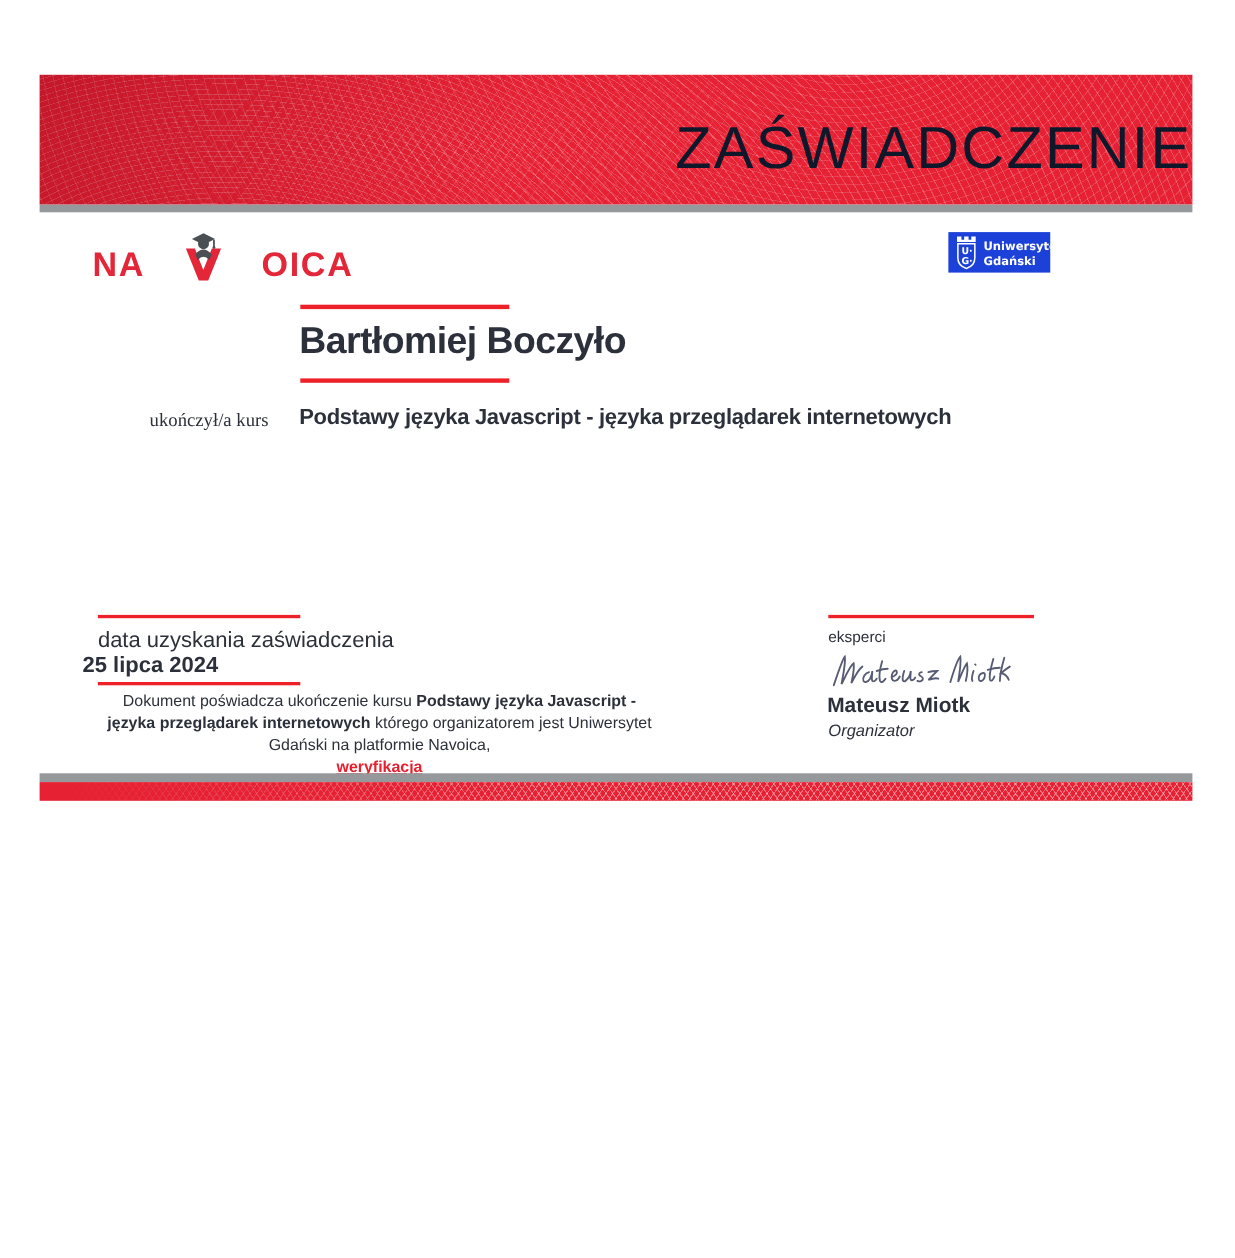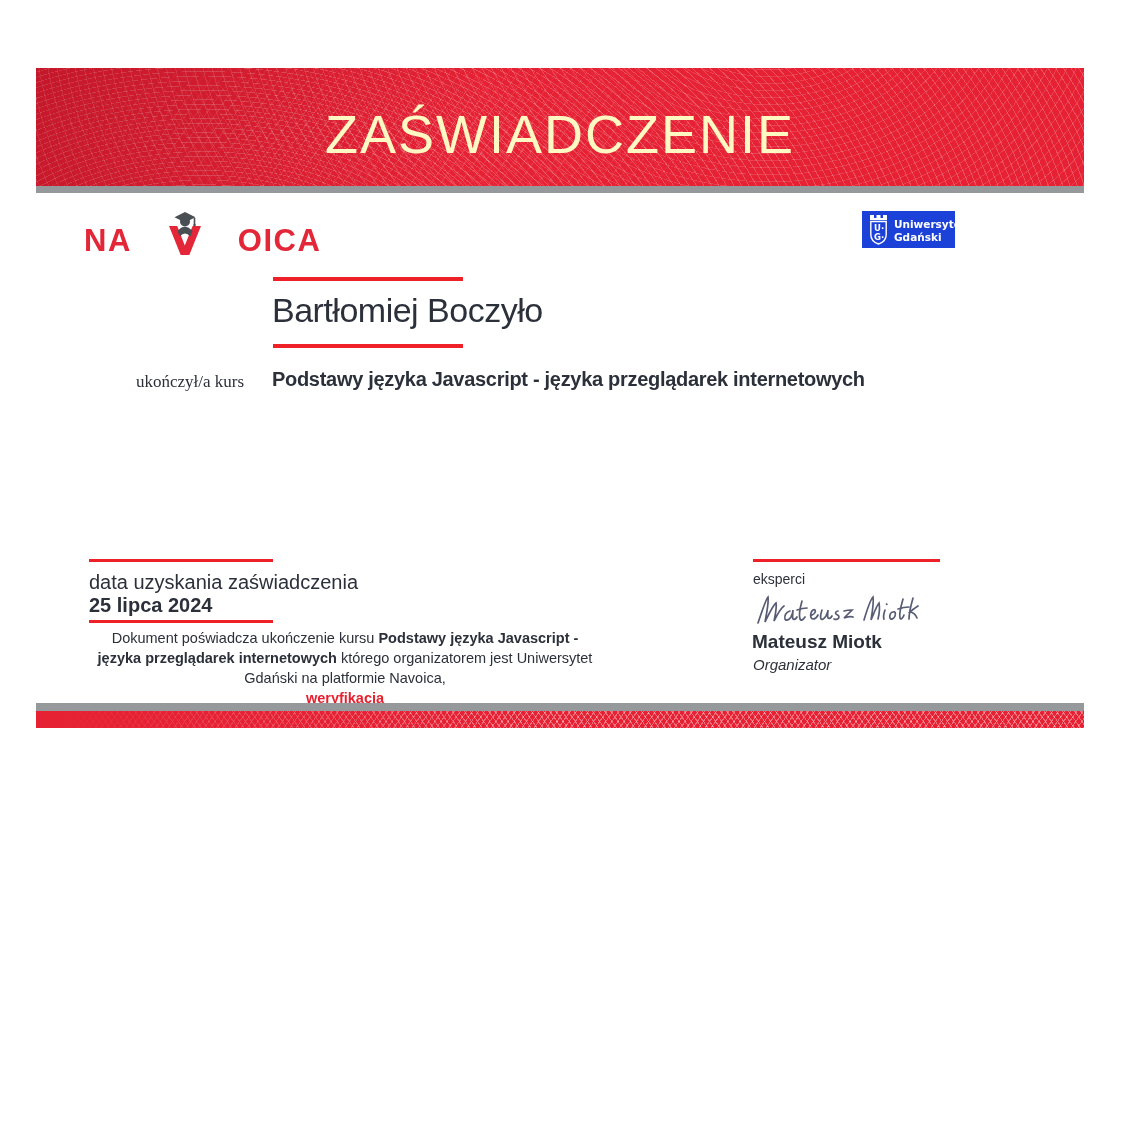--- a/index.html
+++ b/index.html
@@ -21,51 +21,51 @@
   .header-band::after{
     content:"";position:absolute;inset:0;
     background:
       repeating-linear-gradient(55deg, rgba(255,255,255,.16) 0 1px, rgba(255,255,255,0) 1px 8px),
       repeating-linear-gradient(-55deg, rgba(255,255,255,.16) 0 1px, rgba(255,255,255,0) 1px 8px);
     -webkit-mask-image:radial-gradient(ellipse 60% 120% at 36% 55%, #000 0%, transparent 70%);
             mask-image:radial-gradient(ellipse 60% 120% at 36% 55%, #000 0%, transparent 70%);
   }
   .header-title{
     position:absolute;left:0;right:0;top:50%;transform:translateY(-38%);
-    text-align:center;color:#fef9c3;font-size:54px;font-weight:400;
+    text-align:right;color:#0f172a;font-size:54px;font-weight:400;
     letter-spacing:2px;z-index:2;
   }
   .gray-divider{position:absolute;left:36px;top:186px;width:1048px;height:7px;background:#96999b;}
 
   
   .navoica-logo{position:absolute;left:84px;top:206px;height:50px;display:flex;align-items:flex-end;gap:34px;}
   .nav-txt{color:#e32638;font-size:31px;font-weight:700;letter-spacing:1.5px;line-height:1;}
   .nav-v{position:relative;width:36px;height:46px;margin:0 1px;}
 
   .ug-logo{position:absolute;left:862px;top:211px;}
 
   
   .accent-line{position:absolute;background:#ee2128;height:4px;}
   .line-name-top{left:273px;top:277px;width:190px;}
   .line-name-bottom{left:273px;top:344px;width:190px;}
   .recipient-name{
-    position:absolute;left:272px;top:291px;font-size:34px;font-weight:400;
+    position:absolute;left:272px;top:291px;font-size:34px;font-weight:700;
     color:#2b303a;letter-spacing:-0.5px;
   }
   .completion-label{position:absolute;left:136px;top:372px;font-size:17px;color:#2b303a;font-family:Liberation Serif, serif;}
   .course-title{
     position:absolute;left:272px;top:368px;font-size:20px;font-weight:700;
     color:#2b303a;letter-spacing:-0.3px;white-space:nowrap;
   }
 
   
   .line-date-top{left:89px;top:559px;width:184px;height:3px;}
   .line-date-bottom{left:89px;top:620px;width:184px;height:3px;}
   .date-label{position:absolute;left:89px;top:571px;font-size:20px;color:#2b303a;}
-  .date-value{position:absolute;left:89px;top:594px;font-size:20px;font-weight:700;color:#2b303a;}
+  .date-value{position:absolute;left:75px;top:594px;font-size:20px;font-weight:700;color:#2b303a;}
   .statement{
     position:absolute;left:89px;top:628px;width:512px;font-size:14.5px;
     line-height:20px;color:#2b303a;text-align:center;
   }
   .statement b{font-weight:700;}
   .verify-link{
     color:#e8202e;font-weight:700;text-decoration:underline;cursor:pointer;
   }
 
   

